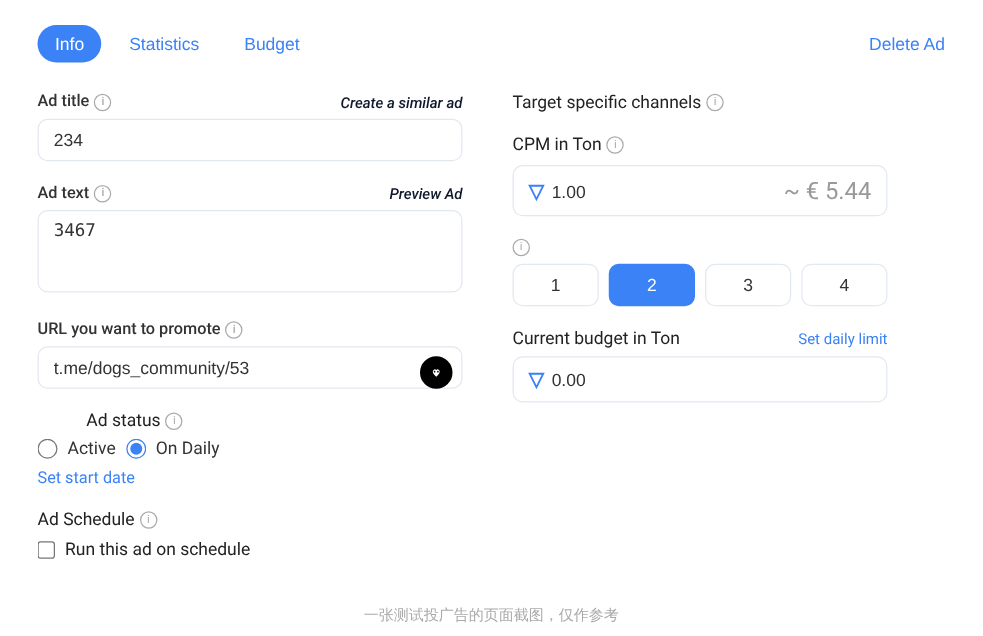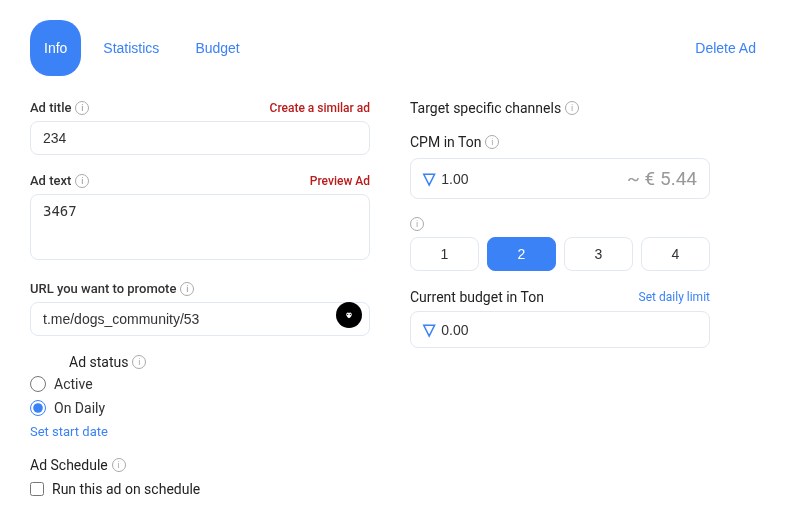--- a/index.html
+++ b/index.html
@@ -15,21 +15,21 @@
 
     
     .tabs {
       display: flex;
       align-items: center;
       gap: 8px;
       margin-bottom: 24px;
       position: relative;
     }
     .tab {
-      padding: 20px 14px;
+      padding: 7px 14px;
       border-radius: 20px;
       cursor: pointer;
       font-size: 14px;
       font-weight: 500;
       border: none;
       background: transparent;
       color: #3b82f6;
     }
     .tab.active {
       background: #3b82f6;
@@ -86,39 +86,40 @@
       border: 1.5px solid #aaa;
       display: inline-flex;
       align-items: center;
       justify-content: center;
       font-size: 9px;
       color: #aaa;
       cursor: default;
       flex-shrink: 0;
     }
     .form-link {
-      color: #b91c1c;
+      color: #0f172a;
       font-size: 12px;
       cursor: pointer;
       text-decoration: none;
+      font-style: italic;
     }
     .form-input {
       width: 100%;
       border: 1.5px solid #e2e8f0;
       border-radius: 8px;
       padding: 8px 12px;
       font-size: 14px;
       color: #333;
       outline: none;
       background: #fff;
     }
     .url-input-wrapper {
       position: relative;
       display: flex;
-      align-items: flex-start;
+      align-items: flex-end;
     }
     .url-input-wrapper .form-input {
       padding-right: 36px;
     }
     .url-icon {
       position: absolute;
       right: 8px;
       width: 26px;
       height: 26px;
       background: #000;
@@ -128,21 +129,21 @@
       justify-content: center;
     }
     .url-icon svg {
       width: 16px;
       height: 16px;
     }
 
     
     .radio-group {
       display: flex;
-      flex-direction: column;
+      flex-direction: row;
       gap: 8px;
       margin-top: 6px;
     }
     .radio-item {
       display: flex;
       align-items: center;
       gap: 8px;
       cursor: pointer;
     }
     .radio-item input[type="radio"] {

